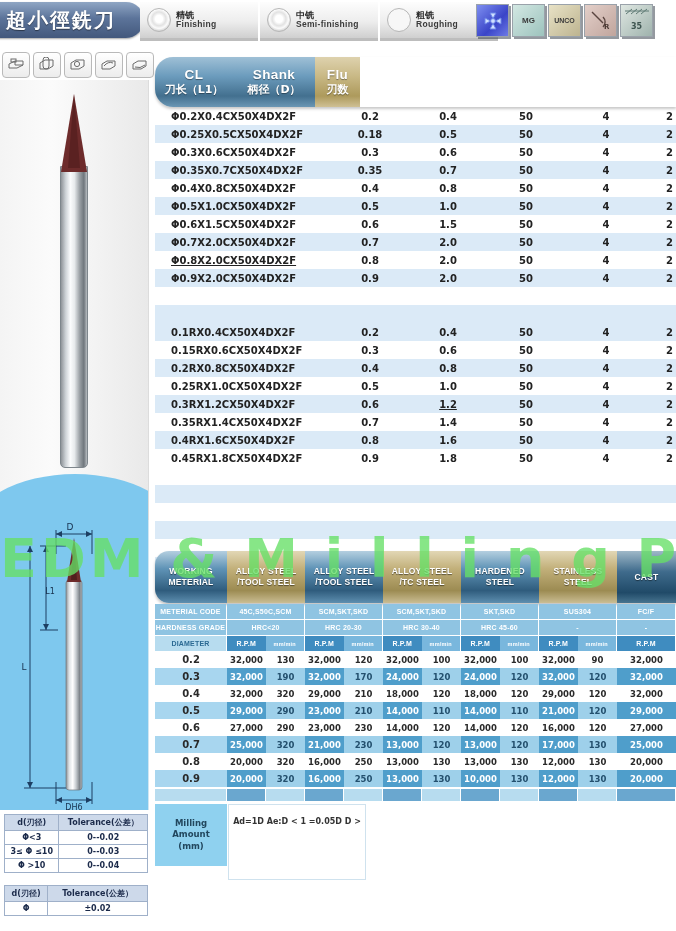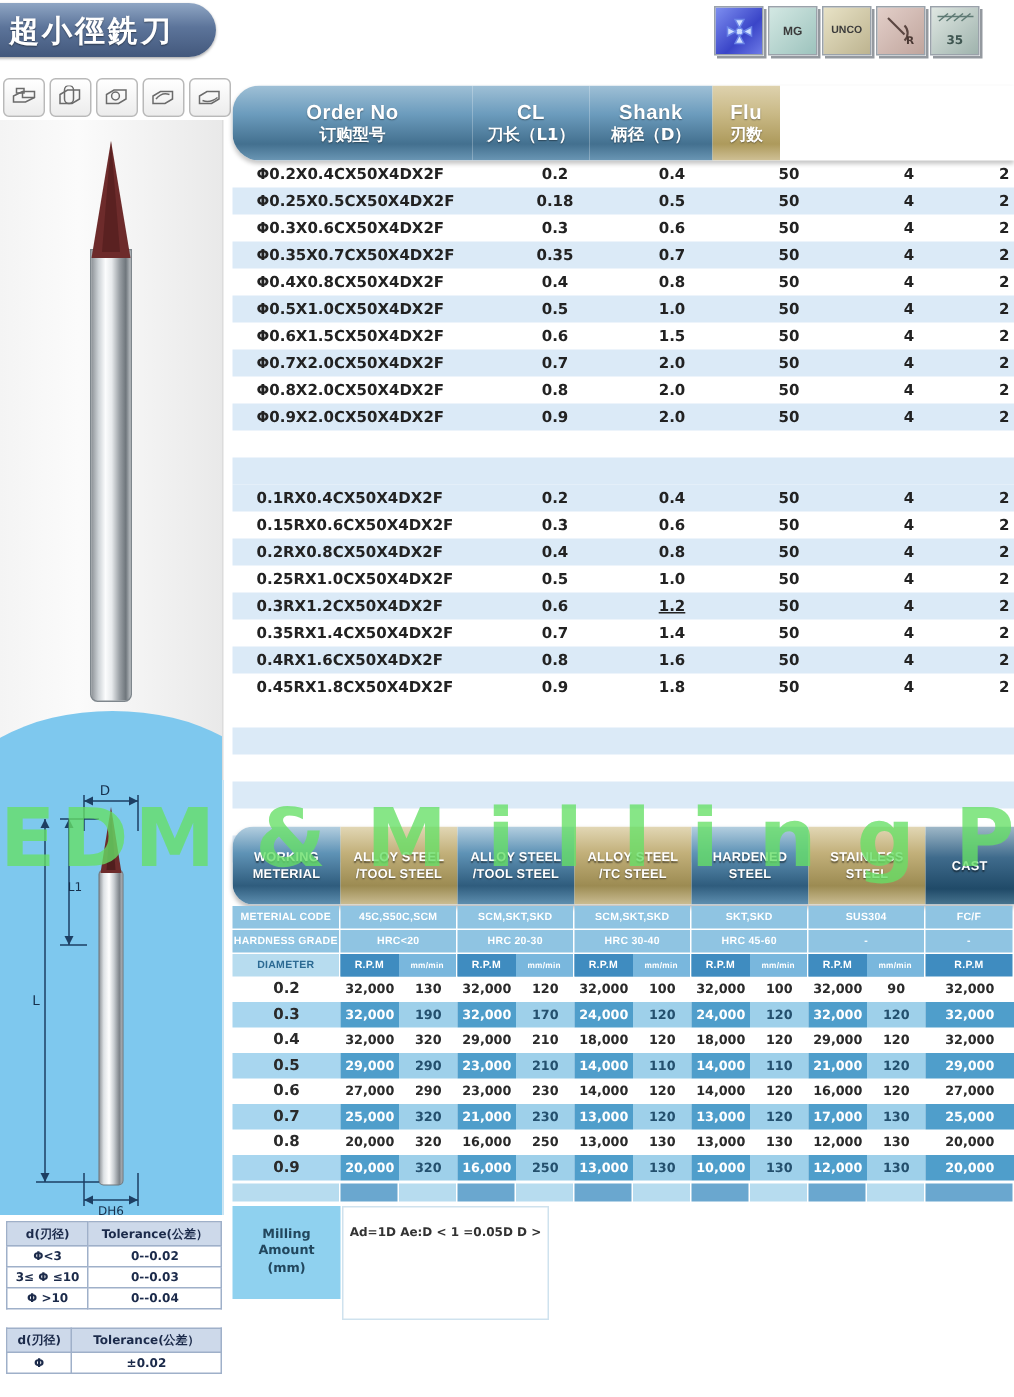--- a/index.html
+++ b/index.html
@@ -206,20 +206,43 @@
 <body>
 
 <div class="page">
 
   <div class="topbar">
 
     <div class="title-tag">
       <span>超小徑銑刀</span>
     </div>
 
+    <div class="proc-group">
+      <div class="proc">
+        <div class="ring"></div>
+        <div class="ptxt">
+          <div class="cn">精铣</div>
+          <div class="en">Finishing</div>
+        </div>
+      </div>
+      <div class="proc">
+        <div class="ring"></div>
+        <div class="ptxt">
+          <div class="cn">中铣</div>
+          <div class="en">Semi-finishing</div>
+        </div>
+      </div>
+      <div class="proc">
+        <div class="ring plain"></div>
+        <div class="ptxt">
+          <div class="cn">粗铣</div>
+          <div class="en">Roughing</div>
+        </div>
+      </div>
+    </div>
 
     <div class="badges">
       <div class="badge b1">
         <svg width="22" height="22" viewBox="0 0 22 22">
           <g fill="#cfe0ff" stroke="#6c86e8" stroke-width="1">
             <circle cx="11" cy="11" r="2.4"></circle>
             <path d="M11 8.6 L8 3 L14 3 Z"></path>
               <path d="M13.4 11 L19 8 L19 14 Z"></path>
             <path d="M11 13.4 L14 19 L8 19 Z"></path>
               <path d="M8.6 11 L3 14 L3 8 Z"></path>
@@ -386,24 +409,20 @@
           <td>Φ</td>
           <td>±0.02</td>
         </tr>
       </tbody>
         </table>
     </div>
   </div>
 
   <div class="maintable">
     <div class="hdr" id="order-header">
-        <div class="hc blue" style="width: 160px;">
-          <div class="en">Order No</div>
-          <div class="cn">订购型号</div>
-        </div>
         <div class="hc blue" style="width: 78px;">
           <div class="en">CL</div>
           <div class="cn">刀长（L1）</div>
         </div>
         <div class="hc blue" style="width: 82px;">
           <div class="en">Shank</div>
           <div class="cn">柄径（D）</div>
         </div>
         <div class="hc gold" style="width: 45px;">
           <div class="en">Flu</div>
@@ -469,21 +488,21 @@
         </div>
         <div class="row alt">
           <div class="cell ord" style="width: 160px;">Φ0.7X2.0CX50X4DX2F</div>
           <div class="cell" style="width: 78px;">0.7</div>
           <div class="cell" style="width: 78px;">2.0</div>
           <div class="cell" style="width: 78px;">50</div>
           <div class="cell" style="width: 82px;">4</div>
           <div class="cell" style="width: 45px;">2</div>
         </div>
         <div class="row">
-          <div class="cell ord" style="width: 160px;">Φ0.8X2.0CX50X4DX2F</div>
+          <div class="cell ord" style="width: 160px; text-decoration: underline;">Φ0.8X2.0CX50X4DX2F</div>
           <div class="cell" style="width: 78px;">0.8</div>
           <div class="cell" style="width: 78px;">2.0</div>
           <div class="cell" style="width: 78px;">50</div>
           <div class="cell" style="width: 82px;">4</div>
           <div class="cell" style="width: 45px;">2</div>
         </div>
         <div class="row alt">
           <div class="cell ord" style="width: 160px;">Φ0.9X2.0CX50X4DX2F</div>
           <div class="cell" style="width: 78px;">0.9</div>
           <div class="cell" style="width: 78px;">2.0</div>

